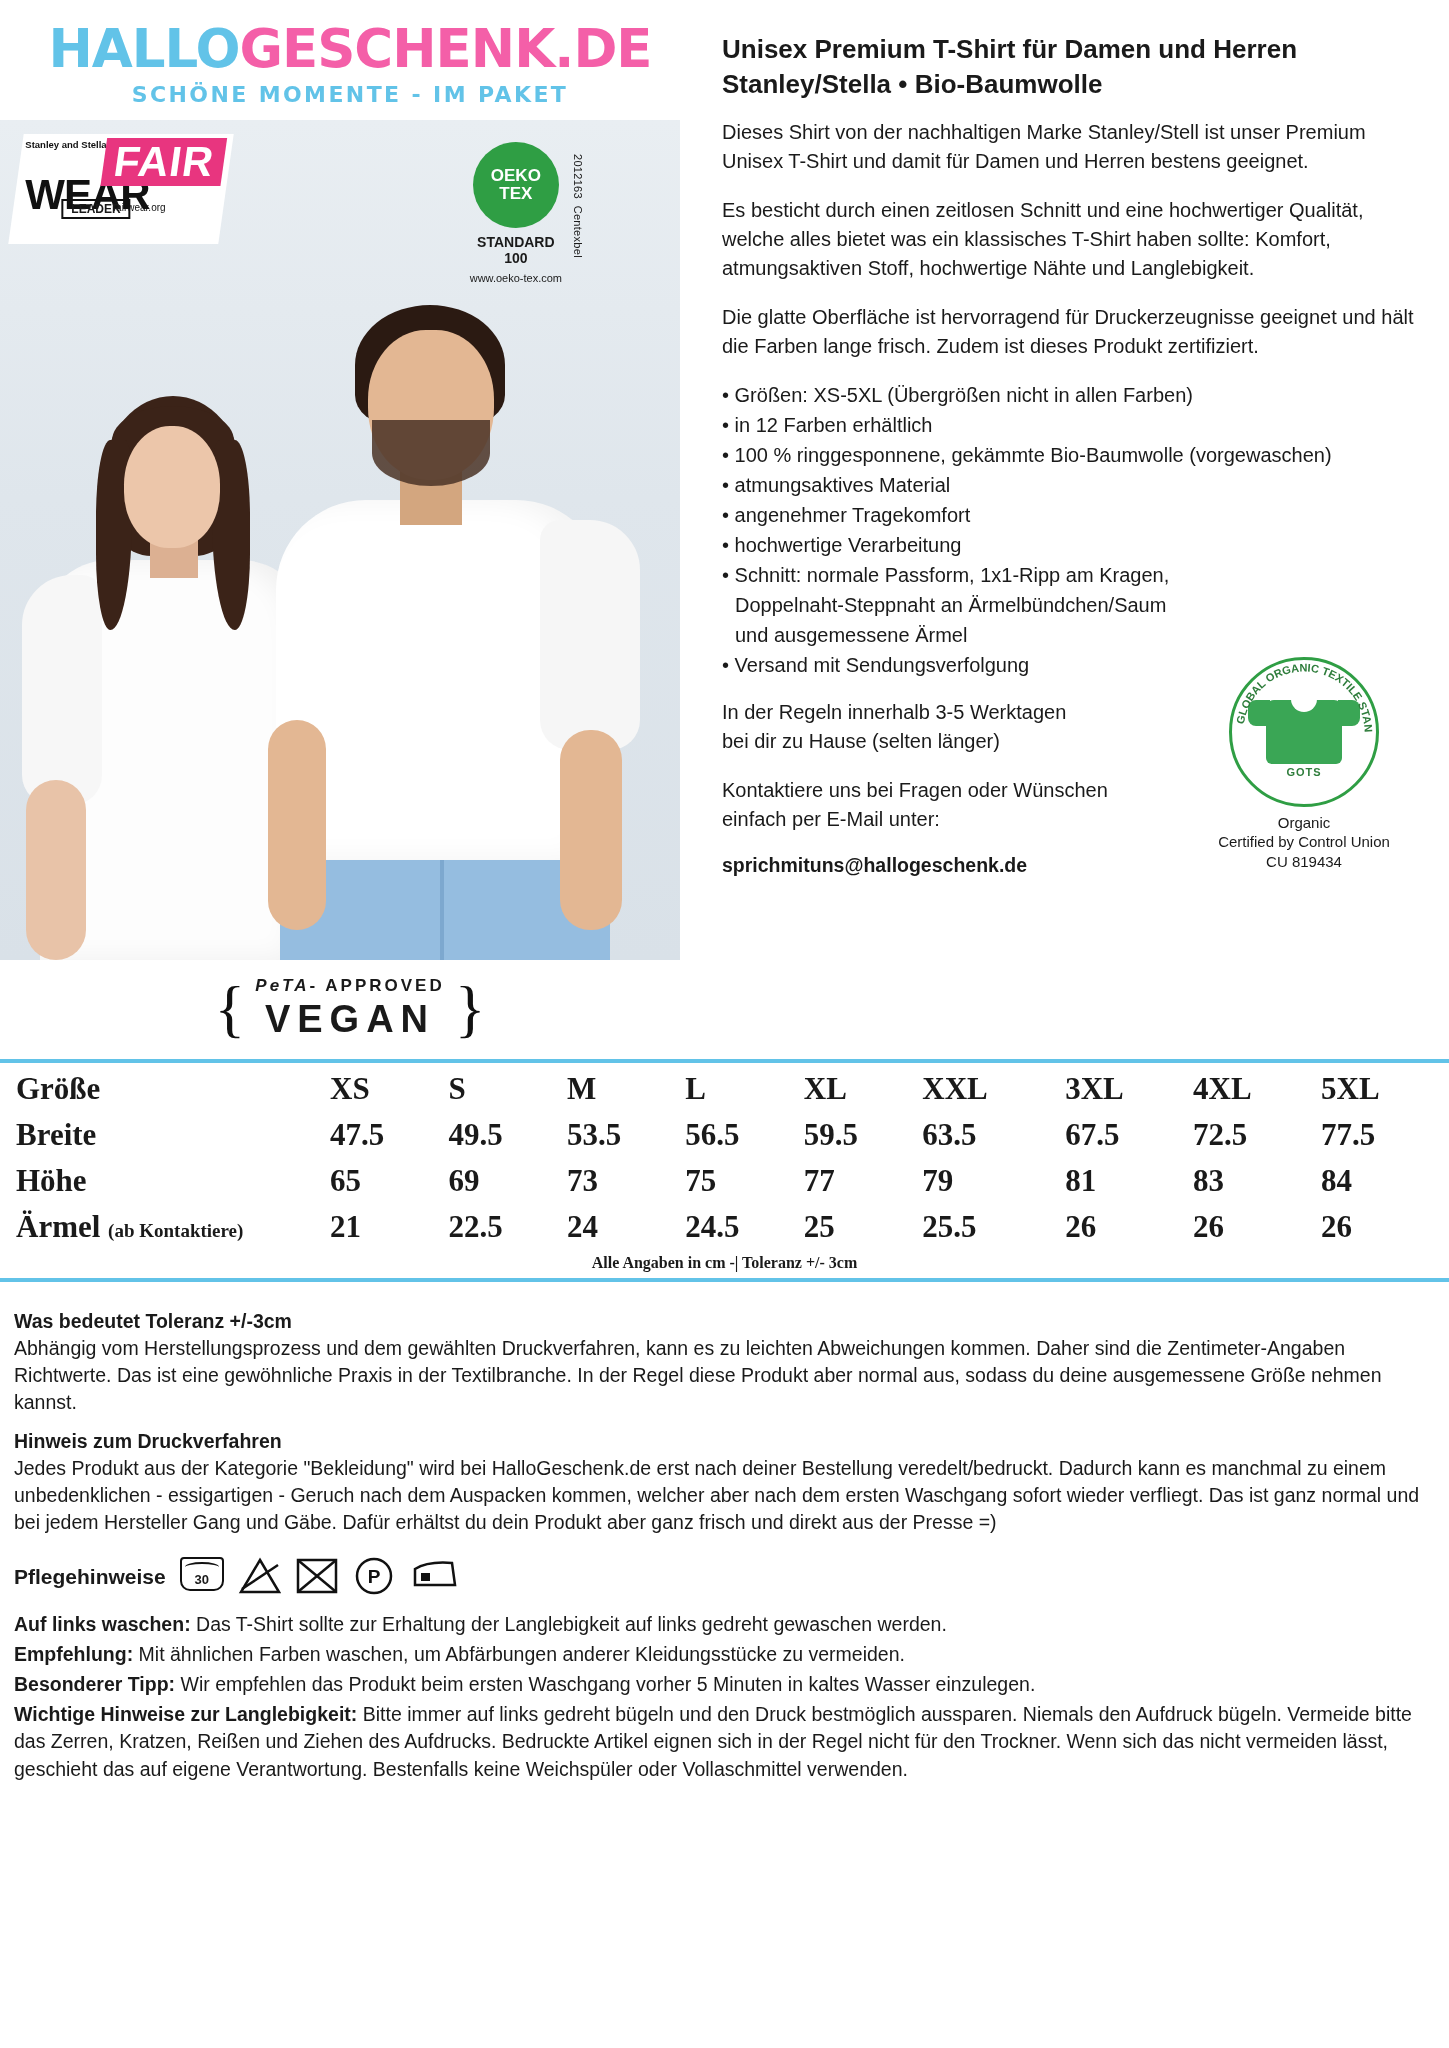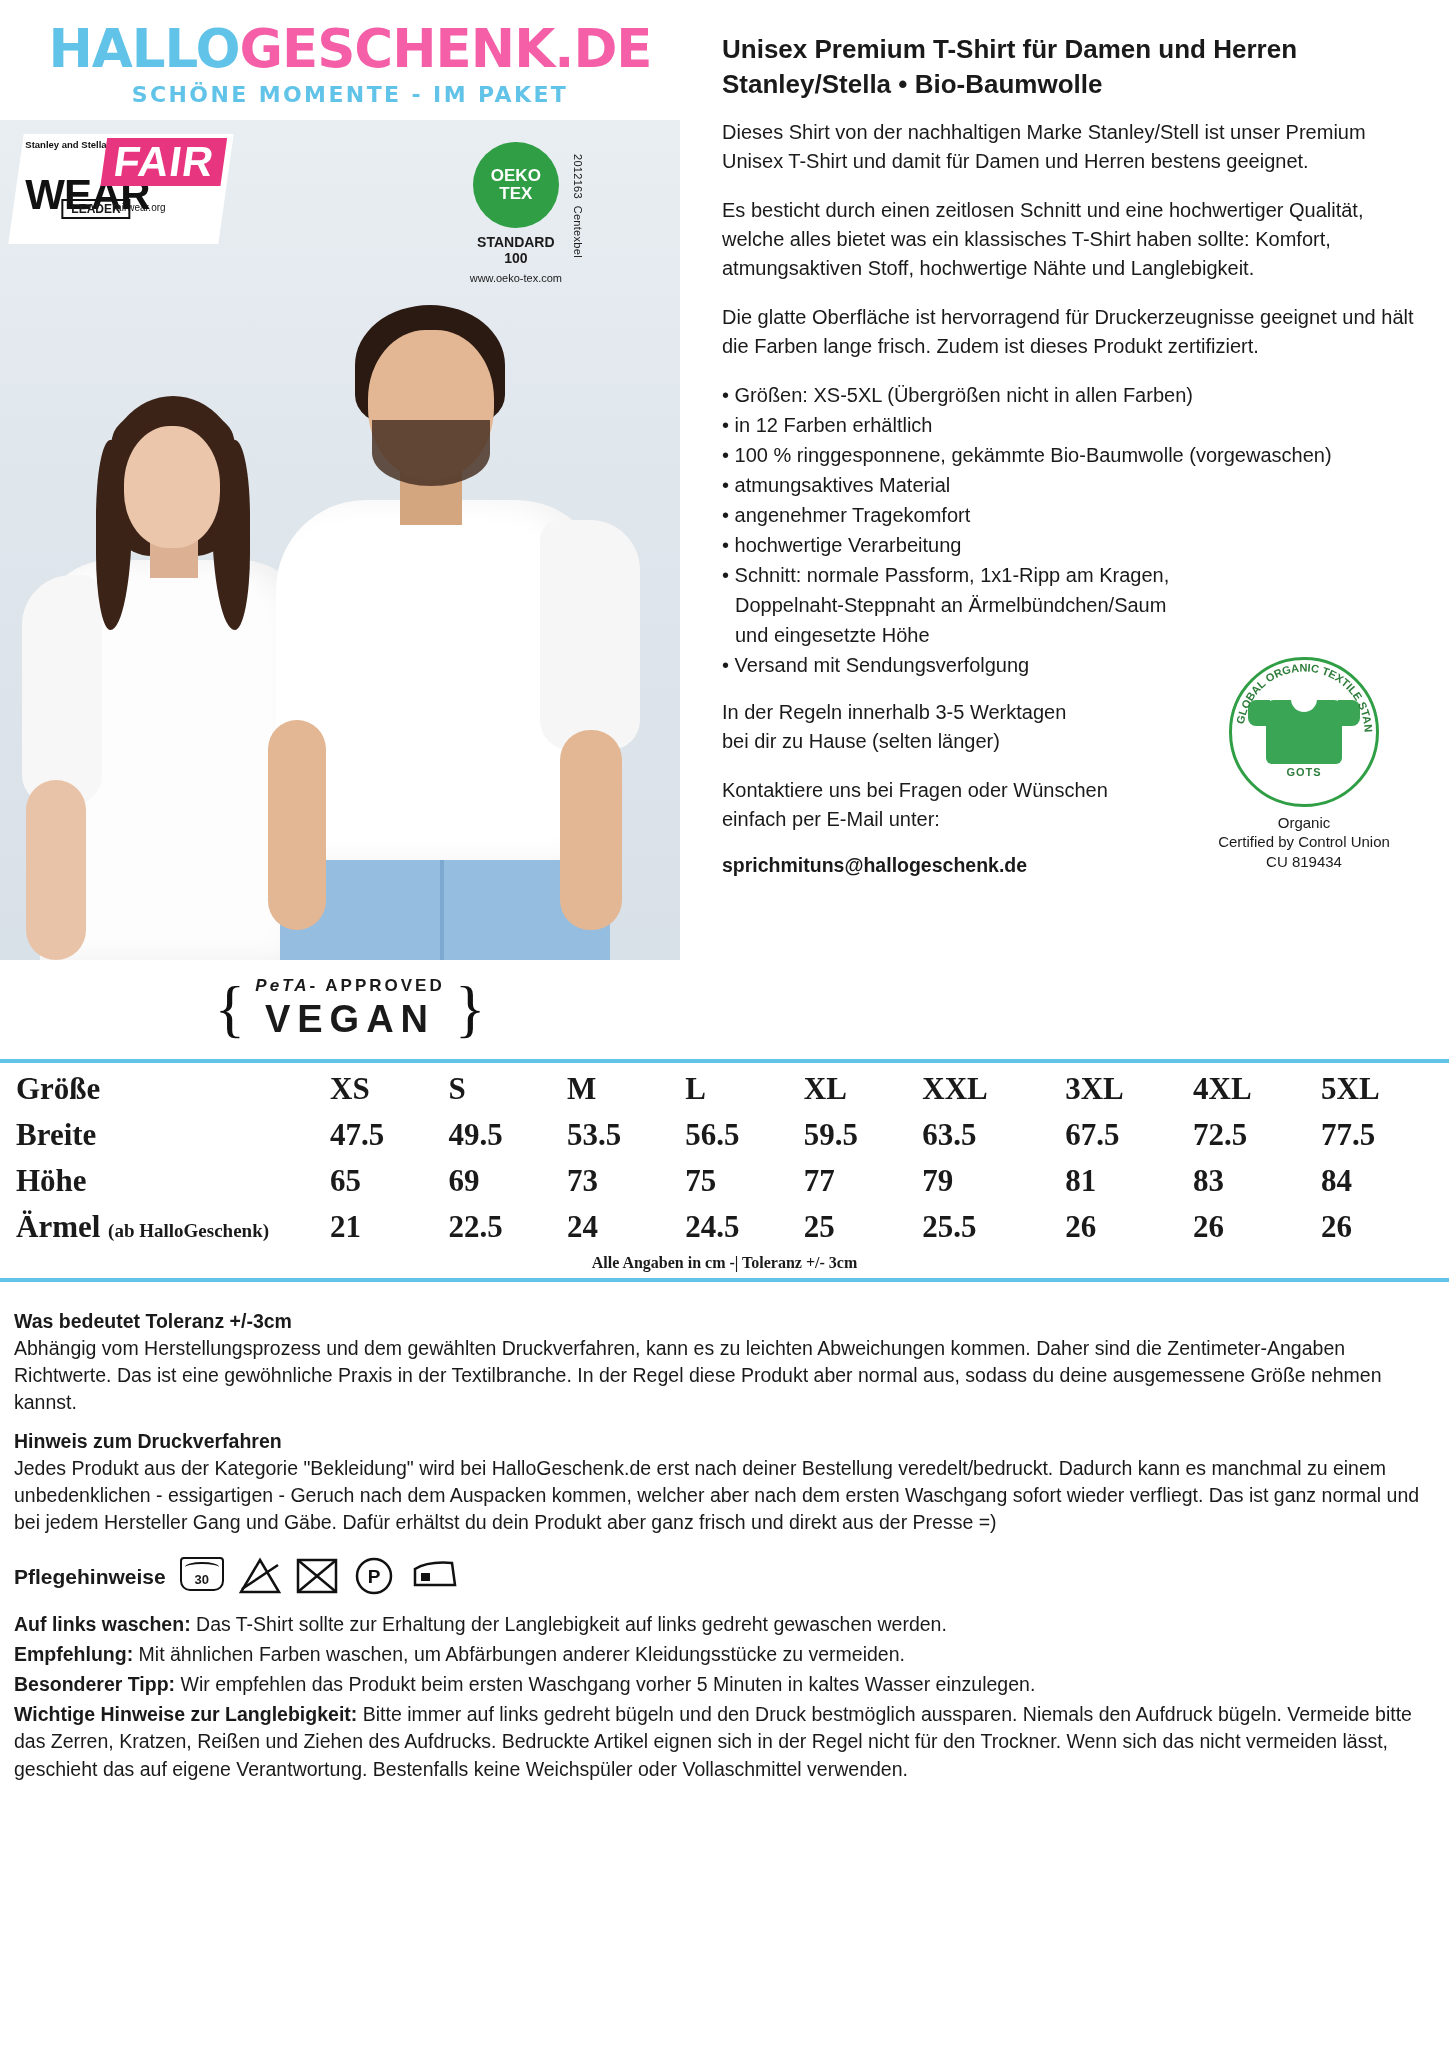--- a/index.html
+++ b/index.html
@@ -211,21 +211,21 @@
 
       <div class="r-list">
         <div>• Größen: XS-5XL (Übergrößen nicht in allen Farben)</div>
         <div>• in 12 Farben erhältlich</div>
         <div>• 100 % ringgesponnene, gekämmte Bio-Baumwolle (vorgewaschen)</div>
         <div>• atmungsaktives Material</div>
         <div>• angenehmer Tragekomfort</div>
         <div>• hochwertige Verarbeitung</div>
         <div>• Schnitt: normale Passform, 1x1-Ripp am Kragen,</div>
         <div class="indent">Doppelnaht-Steppnaht an Ärmelbündchen/Saum</div>
-        <div class="indent">und eingesetzte Höhe</div>
+        <div class="indent">und ausgemessene Ärmel</div>
         <div>• Versand mit Sendungsverfolgung</div>
       </div>
 
       <p class="r-p">
         <span>In der Regeln innerhalb 3-5 Werktagen</span><br>
         <span>bei dir zu Hause (selten länger)</span>
       </p>
 
       <p class="r-p">
         <span>Kontaktiere uns bei Fragen oder Wünschen</span><br>
@@ -291,21 +291,21 @@
         <td class="val">69</td>
         <td class="val">73</td>
         <td class="val">75</td>
         <td class="val">77</td>
         <td class="val">79</td>
         <td class="val">81</td>
         <td class="val">83</td>
         <td class="val">84</td>
       </tr>
       <tr>
-        <td class="lbl"><span>Ärmel</span> <span class="sub">(ab HalloGeschenk)</span></td>
+        <td class="lbl"><span>Ärmel</span> <span class="sub">(ab Kontaktiere)</span></td>
         <td class="val">21</td>
         <td class="val">22.5</td>
         <td class="val">24</td>
         <td class="val">24.5</td>
         <td class="val">25</td>
         <td class="val">25.5</td>
         <td class="val">26</td>
         <td class="val">26</td>
         <td class="val">26</td>
       </tr>

